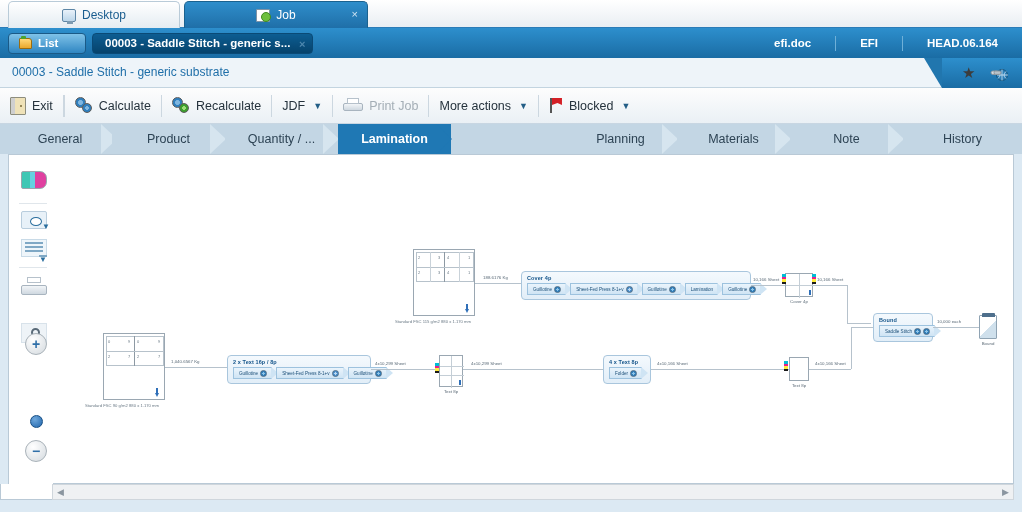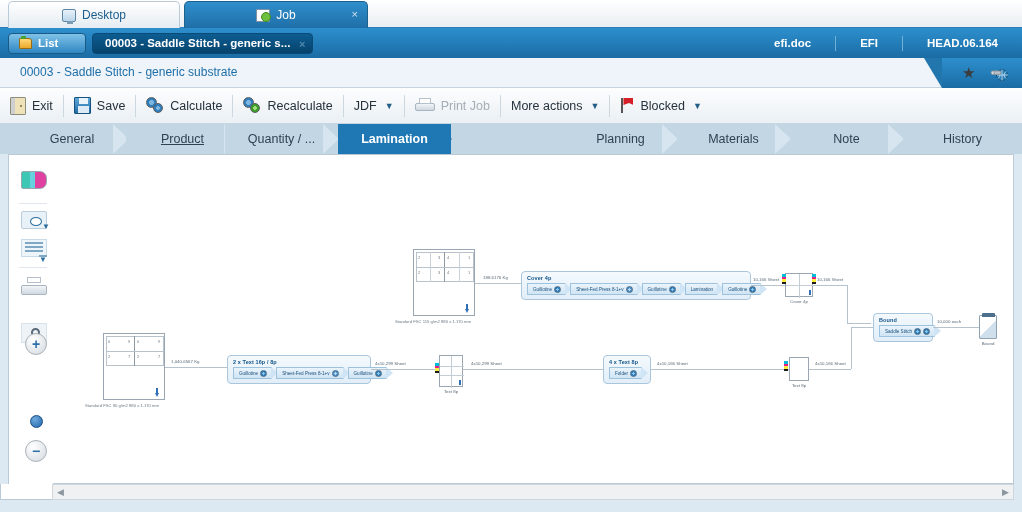--- a/index.html
+++ b/index.html
@@ -75,21 +75,21 @@
   .btn-job .x { position: absolute; right: 7px; top: 4px; color: #4d87ae; font-size: 11px; }
   .hdr-right { margin-left: auto; display: flex; align-items: center; gap: 12px; padding-right: 12px; }
   .hdr-right span { color: #ffffff; font-size: 11.5px; font-weight: bold; padding: 0 12px; }
   .hdr-sep { width: 1px; height: 15px; background: #6fb0d8; }
 
   
   .subbar {
     position: absolute; top: 58px; left: 0; width: 1022px; height: 30px;
     background: #eef4f9; border-bottom: 1px solid #c3d4e0;
   }
-  .subbar .crumb { position: absolute; left: 20px; top: 7px; font-size: 12px; color: #1e6ea8; }
+  .subbar .crumb { position: absolute; left: 12px; top: 7px; font-size: 12px; color: #1e6ea8; }
   .subbar .rtcorner {
     position: absolute; right: 0; top: 0; width: 80px; height: 30px;
     background: linear-gradient(#2d8fcd, #1a6ca4);
   }
   .subbar .rtcorner:before {
     content:""; position:absolute; left:-18px; top:0; width:0; height:0;
     border-style: solid; border-width: 0 18px 30px 0; border-color: transparent #2176ae transparent transparent;
   }
   .ic-star { position:absolute; right:44px; top:7px; width:16px; height:16px; color:#3c3c3c; font-size:15px; line-height:16px; }
   .ic-link { position:absolute; right:14px; top:6px; width:18px; height:18px; }
@@ -289,24 +289,20 @@
       </svg>
     </div>
   </div>
 
   <div class="toolbar">
     <div class="tbitem">
       <span class="ic-exit"></span>
       <span>Exit</span>
     </div>
     <i class="tbsep"></i>
-    <div class="tbitem">
-      <span class="ic-save"></span>
-      <span>Save</span>
-    </div>
     <i class="tbsep"></i>
     <div class="tbitem">
       <span class="gear">
           <i class="g1"></i>
           <i class="g2"></i>
         </span>
       <span>Calculate</span>
     </div>
     <i class="tbsep"></i>
     <div class="tbitem">
@@ -339,25 +335,25 @@
       <span class="ic-flag">
           <i class="pole"></i>
           <i class="cloth"></i>
         </span>
       <span>Blocked</span>
       <span class="caret">▼</span>
     </div>
   </div>
 
   <div class="steps">
-    <div class="step odd" style="left:16px;width:112px;">
+    <div class="step odd" style="left:4px;width:112px;">
       <span>General</span>
       <i class="chev"></i>
     </div>
-    <div class="step even" style="left:126px;width:113px;text-decoration:underline;">
+    <div class="step even" style="left:112px;width:113px;">
       <span>Product</span>
       <i class="chev"></i>
     </div>
     <div class="step odd" style="left:225px;width:113px;">
       <span>Quantity / ...</span>
       <i class="chev"></i>
     </div>
     <div class="step active" style="left:338px;width:113px;">
       <span>Lamination</span>
       <i class="chev"></i>

